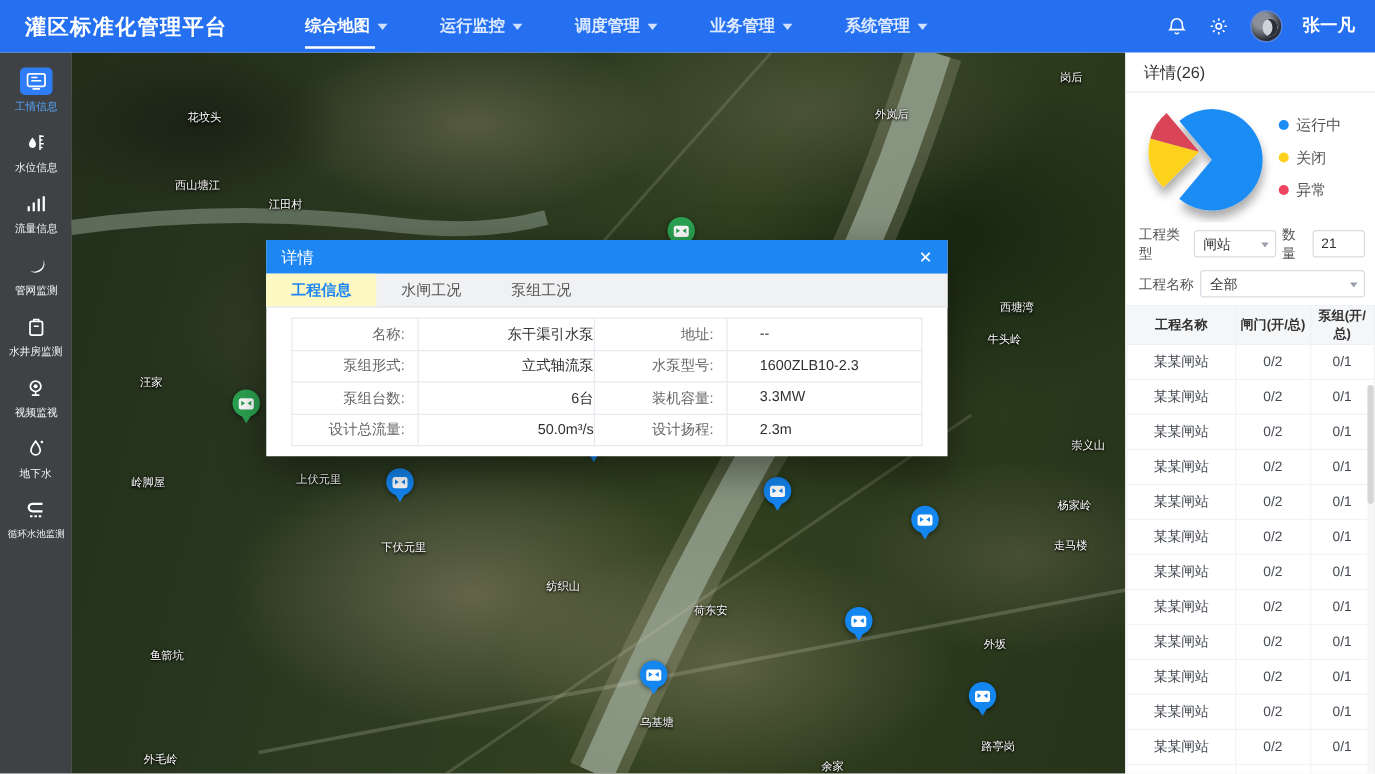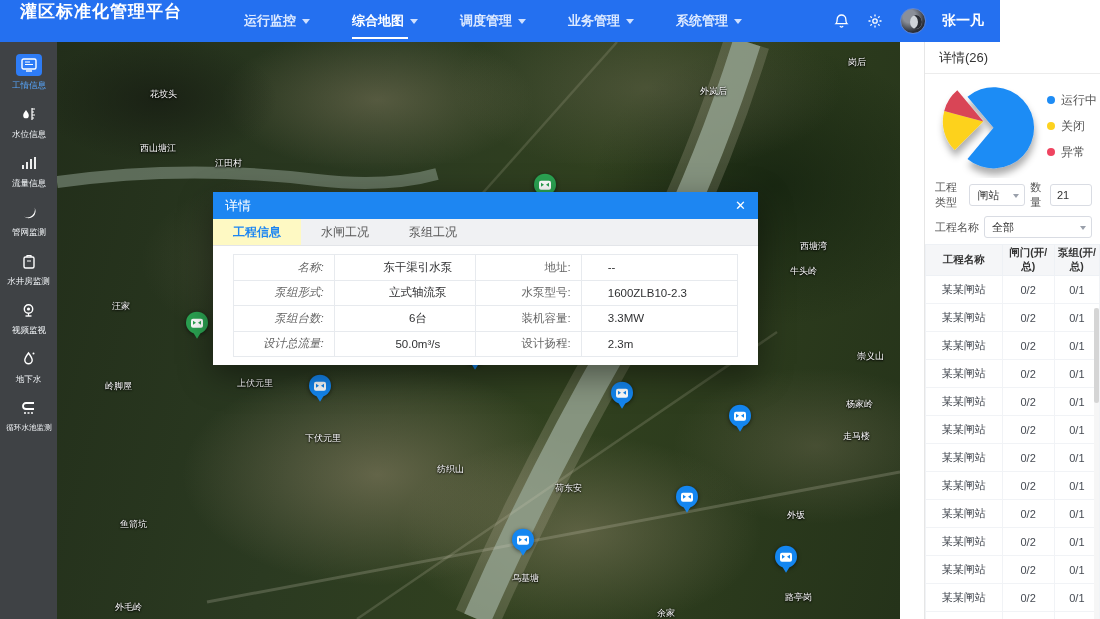--- a/index.html
+++ b/index.html
@@ -1,22 +1,22 @@
 <!DOCTYPE html>
 <html><head>
 <meta charset="utf-8">
 <style>
   html,body{margin:0;padding:0;background:#dfe3e8;}
   *{box-sizing:border-box;}
   .app{position:relative;width:1100px;height:619px;overflow:hidden;background:#fff;
        font-family:"Liberation Sans","DejaVu Sans",sans-serif;}
 
   
-  .topnav{position:absolute;left:0;top:0;width:1000px;height:42px;background:#2470f0;
-          display:flex;z-index:30;}
+  .topnav{position:absolute;left:0;top:0;width:1100px;height:42px;background:#2470f0;
+          display:flex;align-items:center;z-index:30;}
   .brand{color:#fff;font-size:17px;font-weight:bold;margin-left:20px;letter-spacing:1px;white-space:nowrap;}
   .nav-menu{display:flex;margin-left:62px;gap:42px;height:42px;}
   .nav-item{position:relative;display:flex;align-items:center;gap:6px;color:#dce9ff;
             font-size:13px;font-weight:bold;cursor:pointer;white-space:nowrap;}
   .nav-item.active{color:#fff;}
   .nav-item.active::after{content:"";position:absolute;left:0;right:10px;bottom:3px;height:2px;background:#fff;}
   .caret{width:0;height:0;border-left:4px solid transparent;border-right:4px solid transparent;
          border-top:5px solid #cfe0ff;}
   .nav-right{margin-left:auto;display:flex;align-items:center;gap:16px;margin-right:16px;}
   .nav-ico{width:18px;height:18px;display:flex;align-items:center;justify-content:center;cursor:pointer;}
@@ -74,27 +74,27 @@
   .modal-header{height:27px;background:#1d86f2;display:flex;align-items:center;
                 justify-content:space-between;padding:0 12px;}
   .modal-title{color:#fff;font-size:13px;font-weight:normal;}
   .modal-close{color:#fff;font-size:13px;cursor:pointer;line-height:1;}
   .modal-tabs{height:27px;background:#f0f1f3;display:flex;border-bottom:1px solid #e3e5e9;}
   .mtab{padding:0 20px;display:flex;align-items:center;font-size:12px;color:#555;cursor:pointer;}
   .mtab.active{background:#fef9c3;color:#1d86f2;font-weight:bold;}
   .modal-body{padding:8px 20px;}
   .dtable{width:100%;height:103px;border-collapse:collapse;table-layout:fixed;}
   .dtable td{border:1px solid #e7eaee;font-size:11.5px;height:25px;padding:0;}
-  .dtable td.lb{width:20%;text-align:right;padding-right:10px;color:#666;font-style:italic;}
+  .dtable td.lb{width:20%;text-align:right;padding-right:10px;color:#666;}
   .dtable td.lb2{width:21%;text-align:right;padding-right:10px;color:#666;}
-  .dtable td.vl{width:28%;text-align:center;padding-left:26px;color:#303133;}
+  .dtable td.vl{width:28%;text-align:right;padding-left:26px;color:#303133;}
   .dtable td.vl2{width:31%;text-align:left;padding-left:26px;color:#303133;}
 
   
-  .rpanel{position:absolute;right:0;top:42px;width:176px;height:577px;background:#fff;z-index:15;
+  .rpanel{position:absolute;right:0;top:42px;width:200px;height:577px;background:#fff;z-index:15;
           border-left:1px solid #e6e6e6;}
   .rp-title{height:32px;line-height:32px;padding-left:14px;font-size:13px;color:#333;
             border-bottom:1px solid #ececec;}
   .pie-row{display:flex;align-items:center;height:104px;padding-left:4px;}
   .legend{display:flex;flex-direction:column;gap:9px;margin-left:0px;}
   .legend-item{display:flex;align-items:center;gap:6px;font-size:12px;color:#555;}
   .dot{width:8px;height:8px;border-radius:50%;}
   .dot.run{background:#1e8cf5;} .dot.closed{background:#fdd21f;} .dot.abn{background:#ef4460;}
 
   .filters{padding:2px 8px 6px 10px;display:flex;flex-direction:column;gap:6px;font-size:11px;color:#555;}
@@ -281,26 +281,26 @@
             <path d="M3 12h2M6.5 12h2M10 12h2" stroke="#fff" stroke-width="1.6"></path>
           </svg>
       </span>
       <span class="side-label small">循环水池监测</span>
     </div>
   </div>
 
   <div class="topnav">
     <div class="brand">灌区标准化管理平台</div>
     <div class="nav-menu">
+      <div class="nav-item active">
+        <span>综合地图</span>
+        <span class="caret"></span>
+      </div>
       <div class="nav-item">
         <span>运行监控</span>
-        <span class="caret"></span>
-      </div>
-      <div class="nav-item active">
-        <span>综合地图</span>
         <span class="caret"></span>
       </div>
       <div class="nav-item">
         <span>调度管理</span>
         <span class="caret"></span>
       </div>
       <div class="nav-item">
         <span>业务管理</span>
         <span class="caret"></span>
       </div>

